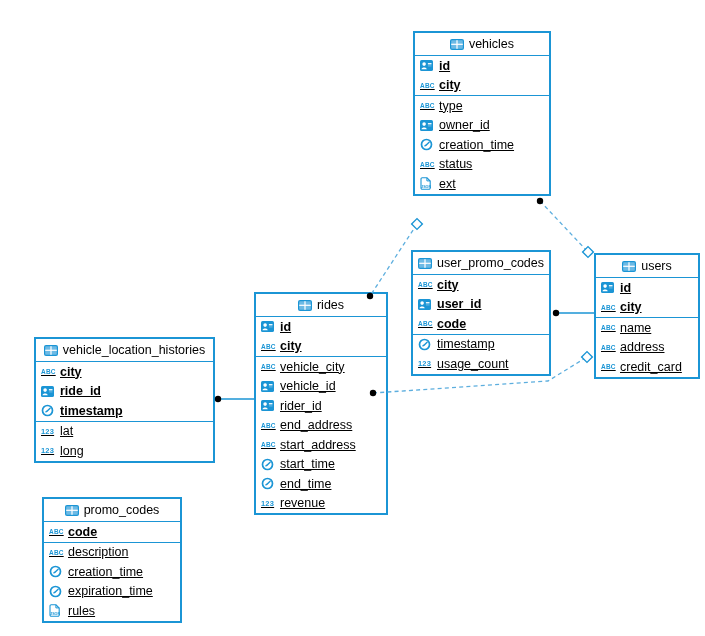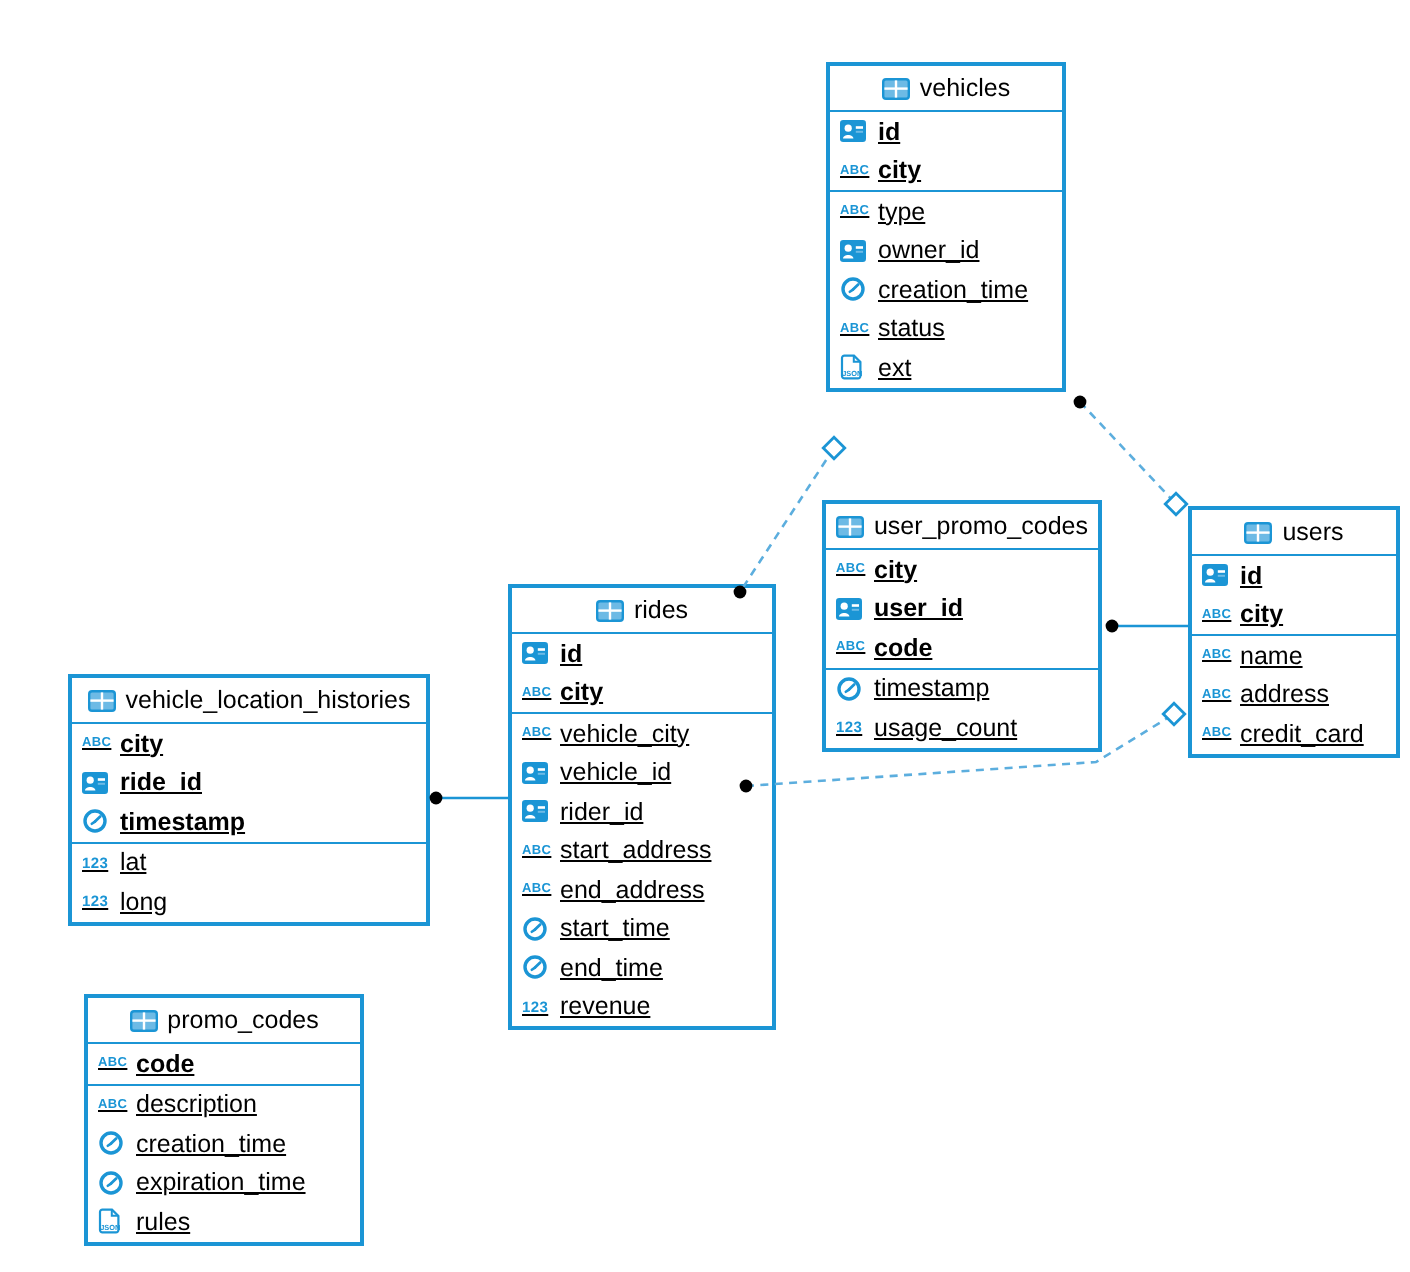--- a/index.html
+++ b/index.html
@@ -67,21 +67,21 @@
       <circle cx="370" cy="296" r="3.2" fill="#000000"></circle>
       <polyline points="373,393 548,381 587,357" fill="none" stroke="#5caede" stroke-width="1.3" stroke-dasharray="4 3.2"></polyline>
       <circle cx="373" cy="393" r="3.2" fill="#000000"></circle>
       <rect x="-3.8" y="-3.8" width="7.6" height="7.6" transform="translate(587 357) rotate(45)" fill="#ffffff" stroke="#1b95d5" stroke-width="1.4"></rect>
       <polyline points="556,313 594,313" fill="none" stroke="#1b95d5" stroke-width="1.3"></polyline>
       <circle cx="556" cy="313" r="3.2" fill="#000000"></circle>
       <polyline points="218,399 254,399" fill="none" stroke="#1b95d5" stroke-width="1.3"></polyline>
       <circle cx="218" cy="399" r="3.2" fill="#000000"></circle>
     </svg>
   <div id="tables">
-      <div class="tbl" style="left: 413px; top: 31px; width: 120px;">
+      <div class="tbl" style="left: 413px; top: 31px; width: 138px;">
         <div class="tbl-header">
           <span style="display:flex;align-items:center;">
             <svg width="14" height="11" viewBox="0 0 14 11">
               <rect width="14" height="11" rx="2" fill="#1b95d5"></rect>
               <rect x="1.2" y="1.2" width="11.6" height="8.6" rx="0.8" fill="#6dbae5"></rect>
               <rect x="1.2" y="4.7" width="11.6" height="1.2" fill="#fff"></rect>
               <rect x="6.4" y="1.2" width="1.2" height="8.6" fill="#fff"></rect>
             </svg>
           </span>
           <span class="tbl-title">vehicles</span>
@@ -323,27 +323,27 @@
                 <rect x="7.9" y="3.1" width="3.6" height="1.3" fill="#fff"></rect>
                 <rect x="7.9" y="5.4" width="3.6" height="1" fill="#6dbae5"></rect>
               </svg>
             </span>
             <span class="col-label">rider_id</span>
           </div>
           <div class="col-row">
             <span class="icon-cell">
               <span class="glyph-string">ABC</span>
             </span>
+            <span class="col-label">end_address</span>
+          </div>
+          <div class="col-row">
+            <span class="icon-cell">
+              <span class="glyph-string">ABC</span>
+            </span>
             <span class="col-label">start_address</span>
-          </div>
-          <div class="col-row">
-            <span class="icon-cell">
-              <span class="glyph-string">ABC</span>
-            </span>
-            <span class="col-label">end_address</span>
           </div>
           <div class="col-row">
             <span class="icon-cell">
               <svg width="13" height="13" viewBox="0 0 13 13">
                 <circle cx="6.5" cy="6.5" r="5" fill="none" stroke="#1b95d5" stroke-width="1.7"></circle>
                 <path d="M6.5 6.8 L9.1 4.3" stroke="#1b95d5" stroke-width="1.4" stroke-linecap="round" fill="none"></path>
                 <path d="M6.5 6.8 L4.9 7.9" stroke="#1b95d5" stroke-width="1.3" stroke-linecap="round" fill="none"></path>
               </svg>
             </span>
             <span class="col-label">start_time</span>

